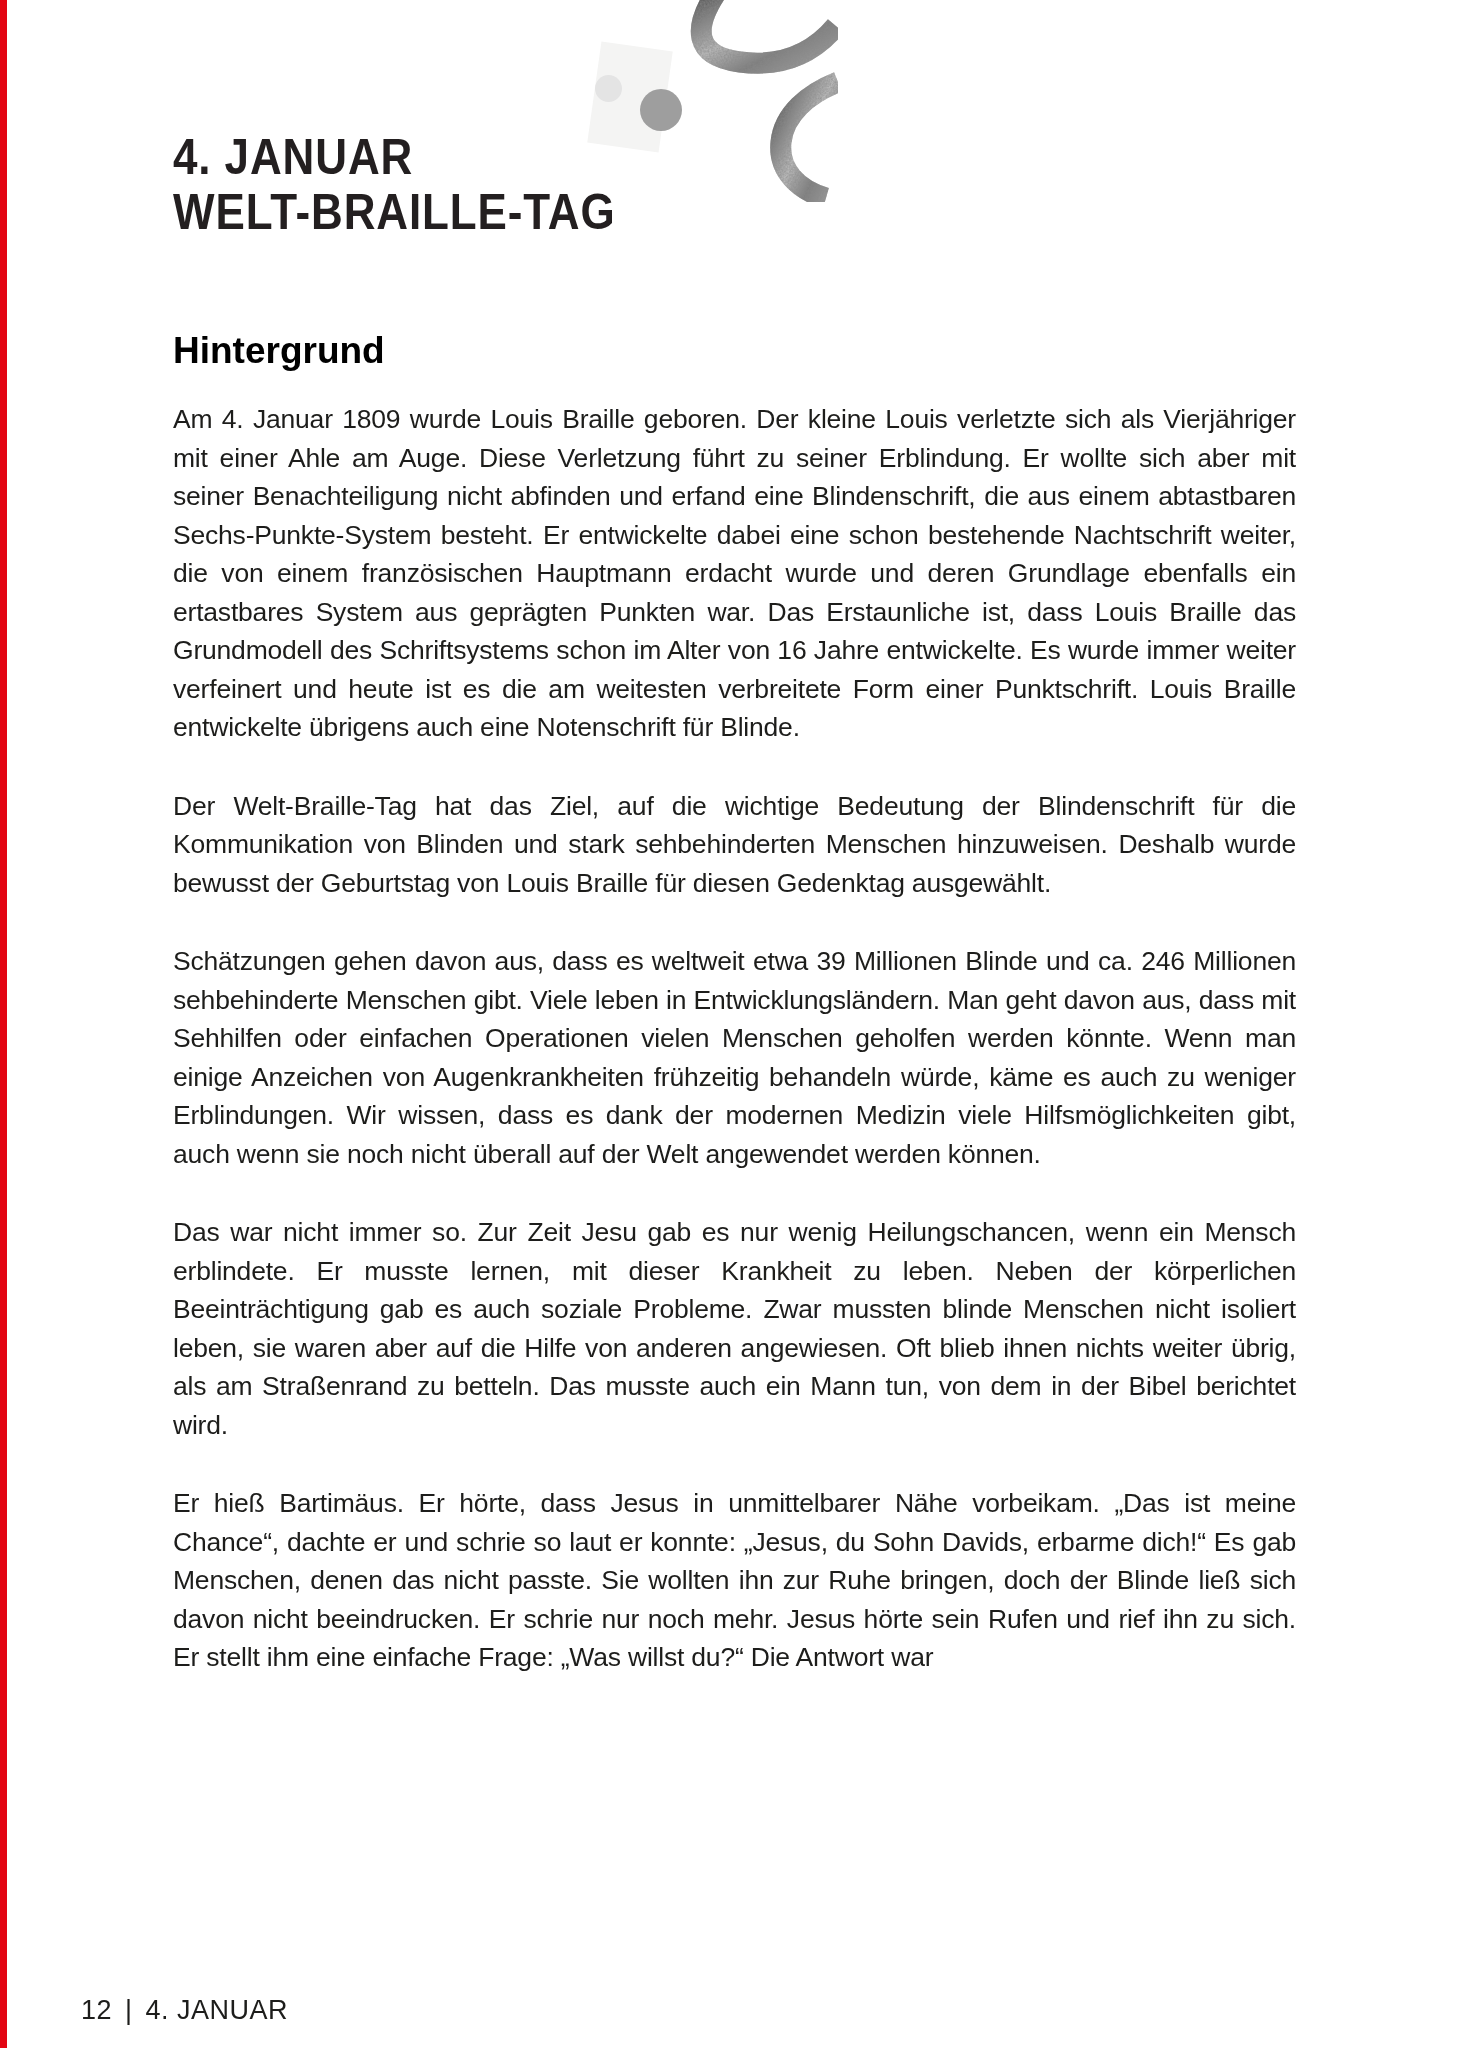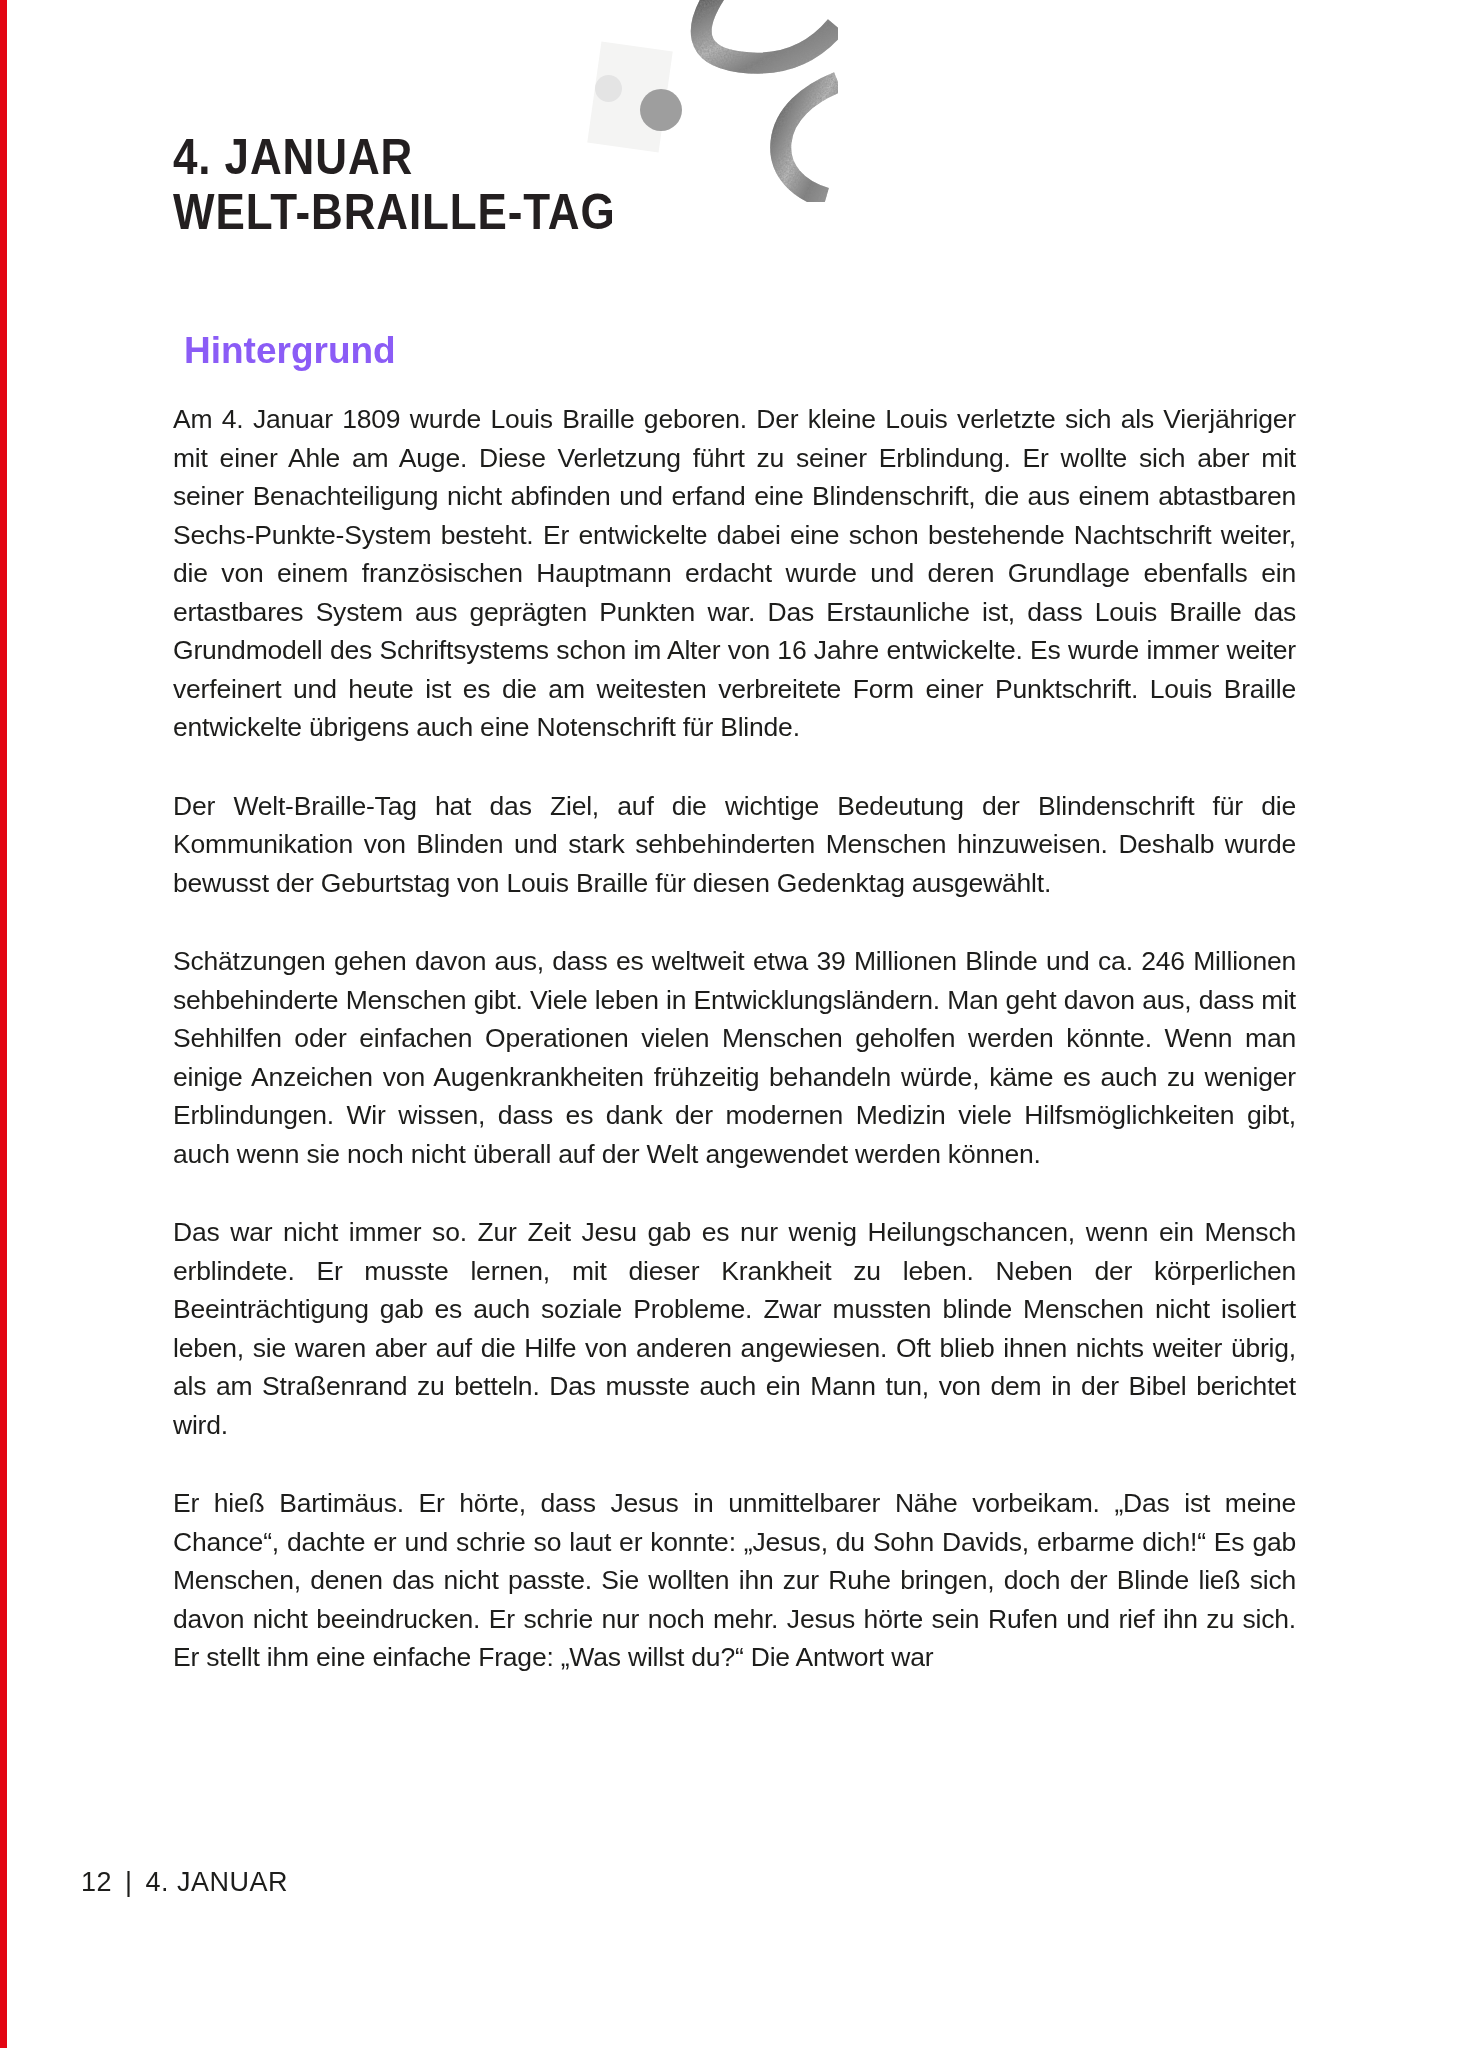--- a/index.html
+++ b/index.html
@@ -45,34 +45,34 @@
     font-weight: bold;
     letter-spacing: 1px;
     color: #231f20;
     transform: scaleX(0.88);
     transform-origin: 0 0;
   }
   h1.page-title span { display: block; }
   h2.section-heading {
     font-size: 37px; line-height: 42px;
     font-weight: bold;
-    color: #8b5cf6;
-    margin: 11px;
+    color: #000000;
+    margin: 0;
   }
   #heading-hintergrund { margin-top: 90px; }
   #heading-andacht   { margin-top: 56px; }
   p.body-paragraph {
     font-size: 26.5px; line-height: 38.5px;
     letter-spacing: -0.2px;
     text-align: justify;
     margin: 0 0 40px 0;
   }
   h2.section-heading + p.body-paragraph { margin-top: 28px; }
   .footer {
-    position: absolute; left: 81px; top: 1866px;
+    position: absolute; left: 81px; top: 1994px;
     font-size: 27px; line-height: 32px;
     color: #1d1d1b;
     letter-spacing: 0.5px;
   }
   .footer .sep { margin: 0 13px; }
 </style>
 </head>
 <body>
 
 <div class="edge-bar"></div>

